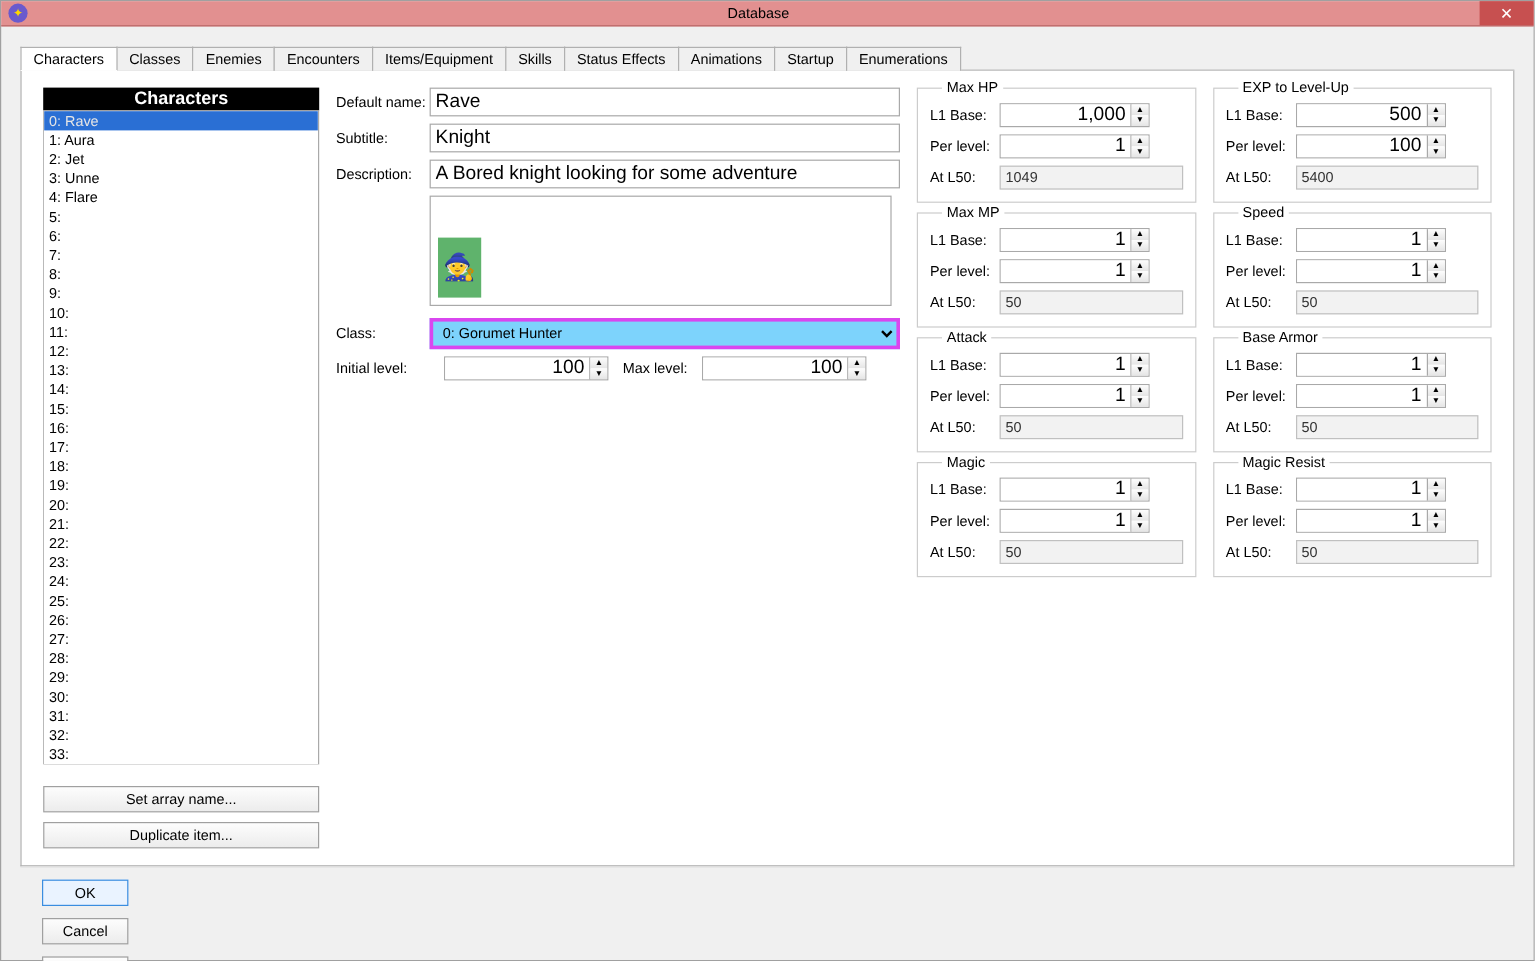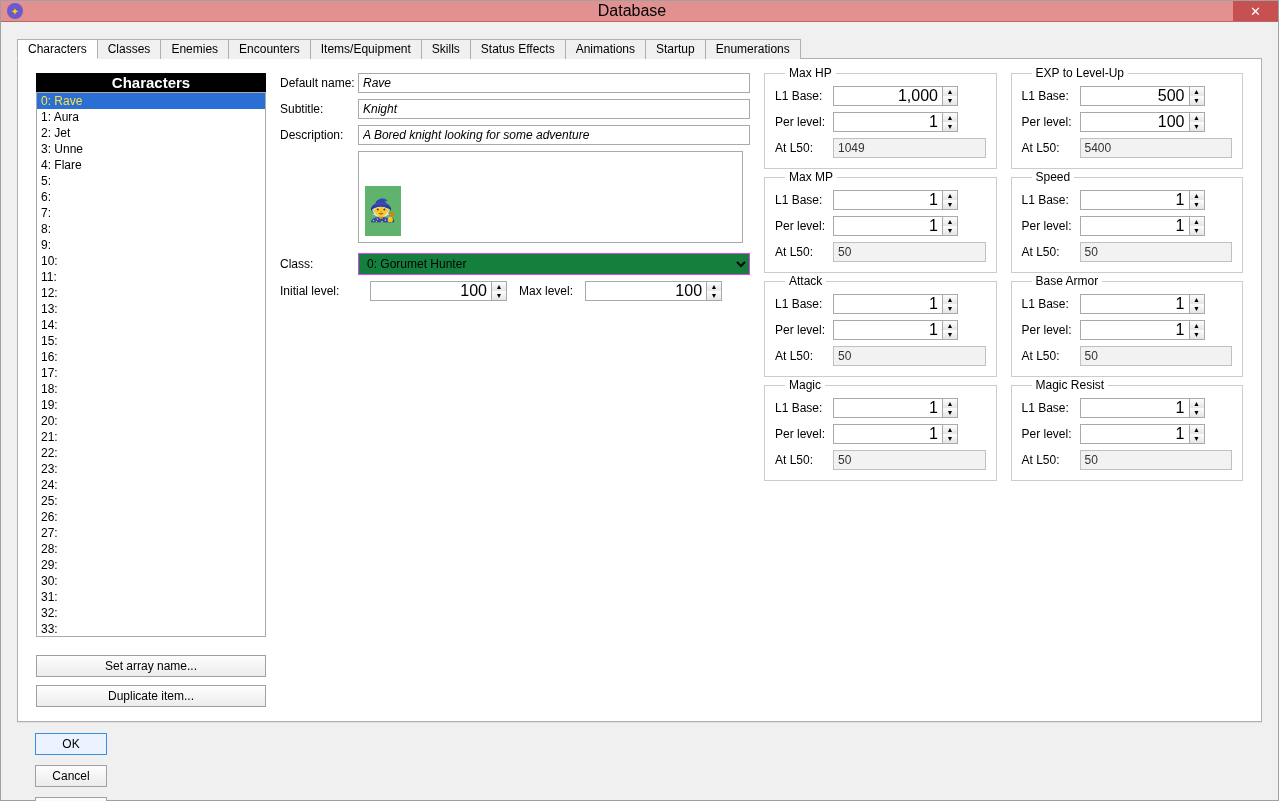--- a/index.html
+++ b/index.html
@@ -29,21 +29,21 @@
   width: 16px; height: 16px;
   background: #6a5acd;
   border-radius: 50%;
   margin-right: 8px;
   display:inline-flex;align-items:center;justify-content:center;
   font-size:10px;color:#ffd700;
 }
 .titlebar .title {
   flex: 1;
   text-align: center;
-  font-size: 16px;
+  font-size: 12px;
   color: #000;
 }
 .titlebar .close {
   width: 45px; height: 20px;
   background: #c75050;
   color: #fff;
   display: flex;
   align-items: center;
   justify-content: center;
   font-size: 13px;
@@ -103,61 +103,60 @@
   overflow-y: scroll;
   background: #fff;
   max-height: 545px;
 }
 .list-item {
   padding: 1px 4px;
   font-size: 12px;
   cursor: pointer;
   white-space: nowrap;
 }
-.list-item.selected { background: #2a6fd4; color: #fde047; }
+.list-item.selected { background: #2a6fd4; color: #e5e5e5; }
 .left-buttons { margin-top: 18px; display: flex; flex-direction: column; gap: 8px; }
 .btn {
   border: 1px solid #a0a0a0;
   background: linear-gradient(#fdfdfd,#ececec);
   padding: 3px 10px;
   font-size: 12px;
   cursor: pointer;
   text-align: center;
 }
 
 .midcol { flex: 1; max-width: 470px; }
 .formrow { display: flex; align-items: center; margin-bottom: 6px; }
 .formrow label { width: 78px; font-size: 12px; }
 .formrow input[type=text] {
   flex: 1;
   border: 1px solid #a9a9a9;
   padding: 2px 4px;
-  font-size: 12px;
+  font-size: 16px;
   background:#fff;
-  font-style:italic;
 }
 .sprite-box {
   border: 1px solid #a9a9a9;
   width: 385px; height: 92px;
   margin-left: 78px;
   margin-bottom: 10px;
   display:flex; align-items:flex-end; padding:6px;
 }
 .sprite {
   width: 36px; height: 50px;
   background: #5fb36c;
   display:inline-flex;align-items:center;justify-content:center;
   font-size:22px;
 }
 select.class-select {
   flex:1;
-  border: 1px solid #d946ef;
+  border: 3px solid #d946ef;
   padding: 2px 4px;
   font-size: 12px;
-  background:#15803d;
+  background:#7dd3fc;
 }
 .level-row { display:flex; gap:12px; align-items:center; margin-top:6px;}
 .level-row label { font-size:12px; }
 .spin {
   display: inline-flex;
   border: 1px solid #a9a9a9;
   height: 20px;
   background:#fff;
 }
 .spin input {

